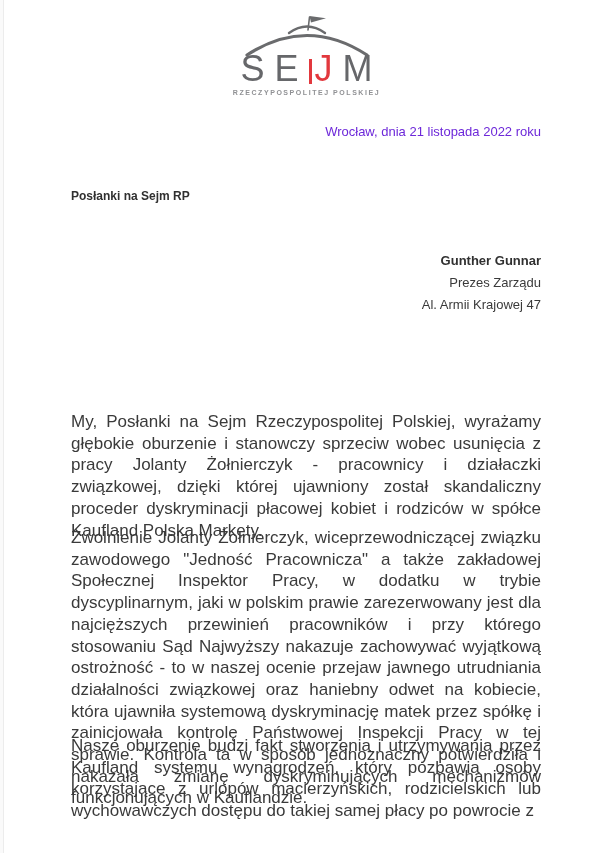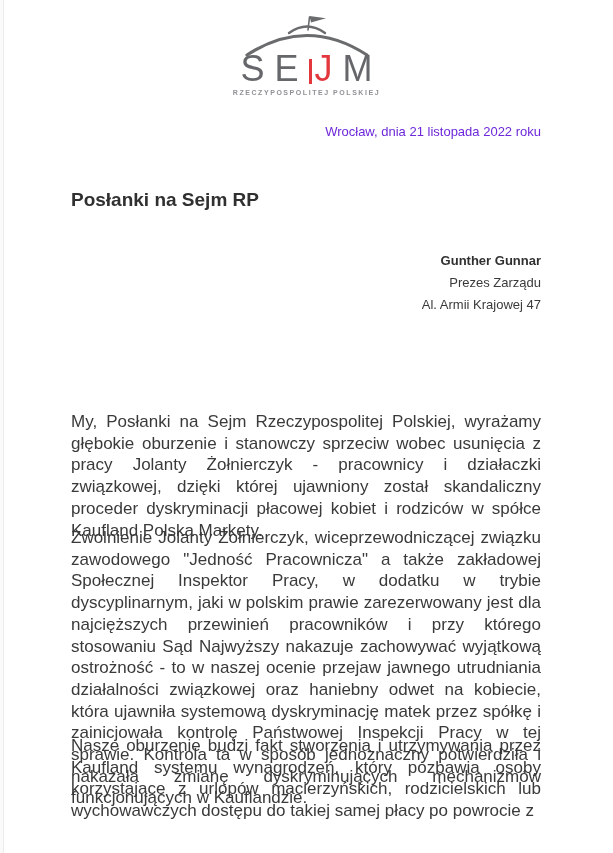--- a/index.html
+++ b/index.html
@@ -72,21 +72,21 @@
     position: absolute;
     top: 124px;
     right: 72px;
     font-size: 13px;
     color: #6d28d9;
   }
   .sender-heading {
     position: absolute;
     top: 189px;
     left: 71px;
-    font-size: 19px;
+    font-size: 12px;
     font-weight: bold;
     color: #303030;
   }
   .recipient {
     position: absolute;
     top: 250px;
     right: 72px;
     text-align: right;
     font-size: 13px;
     line-height: 21.8px;

